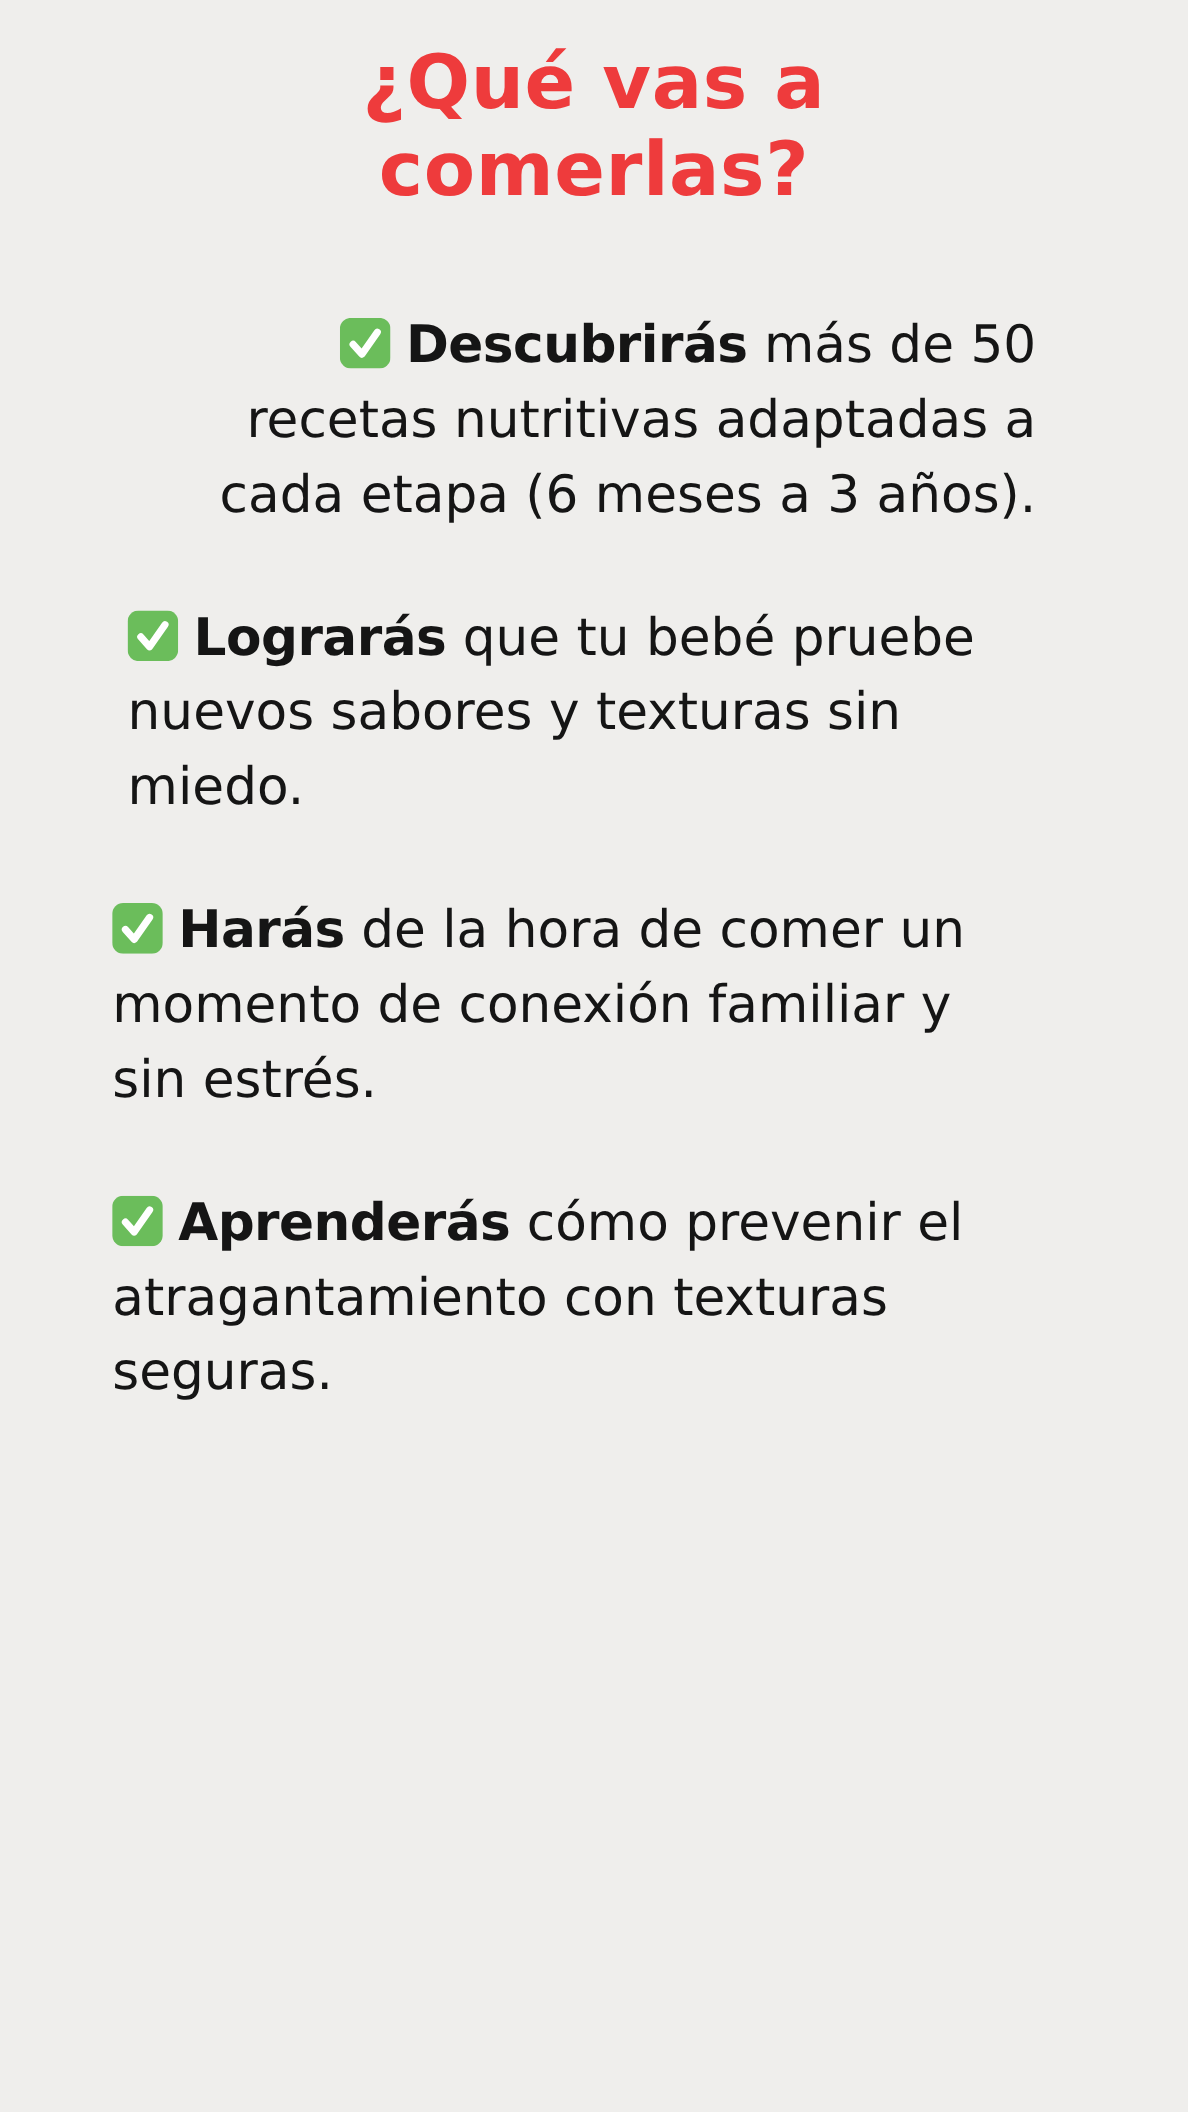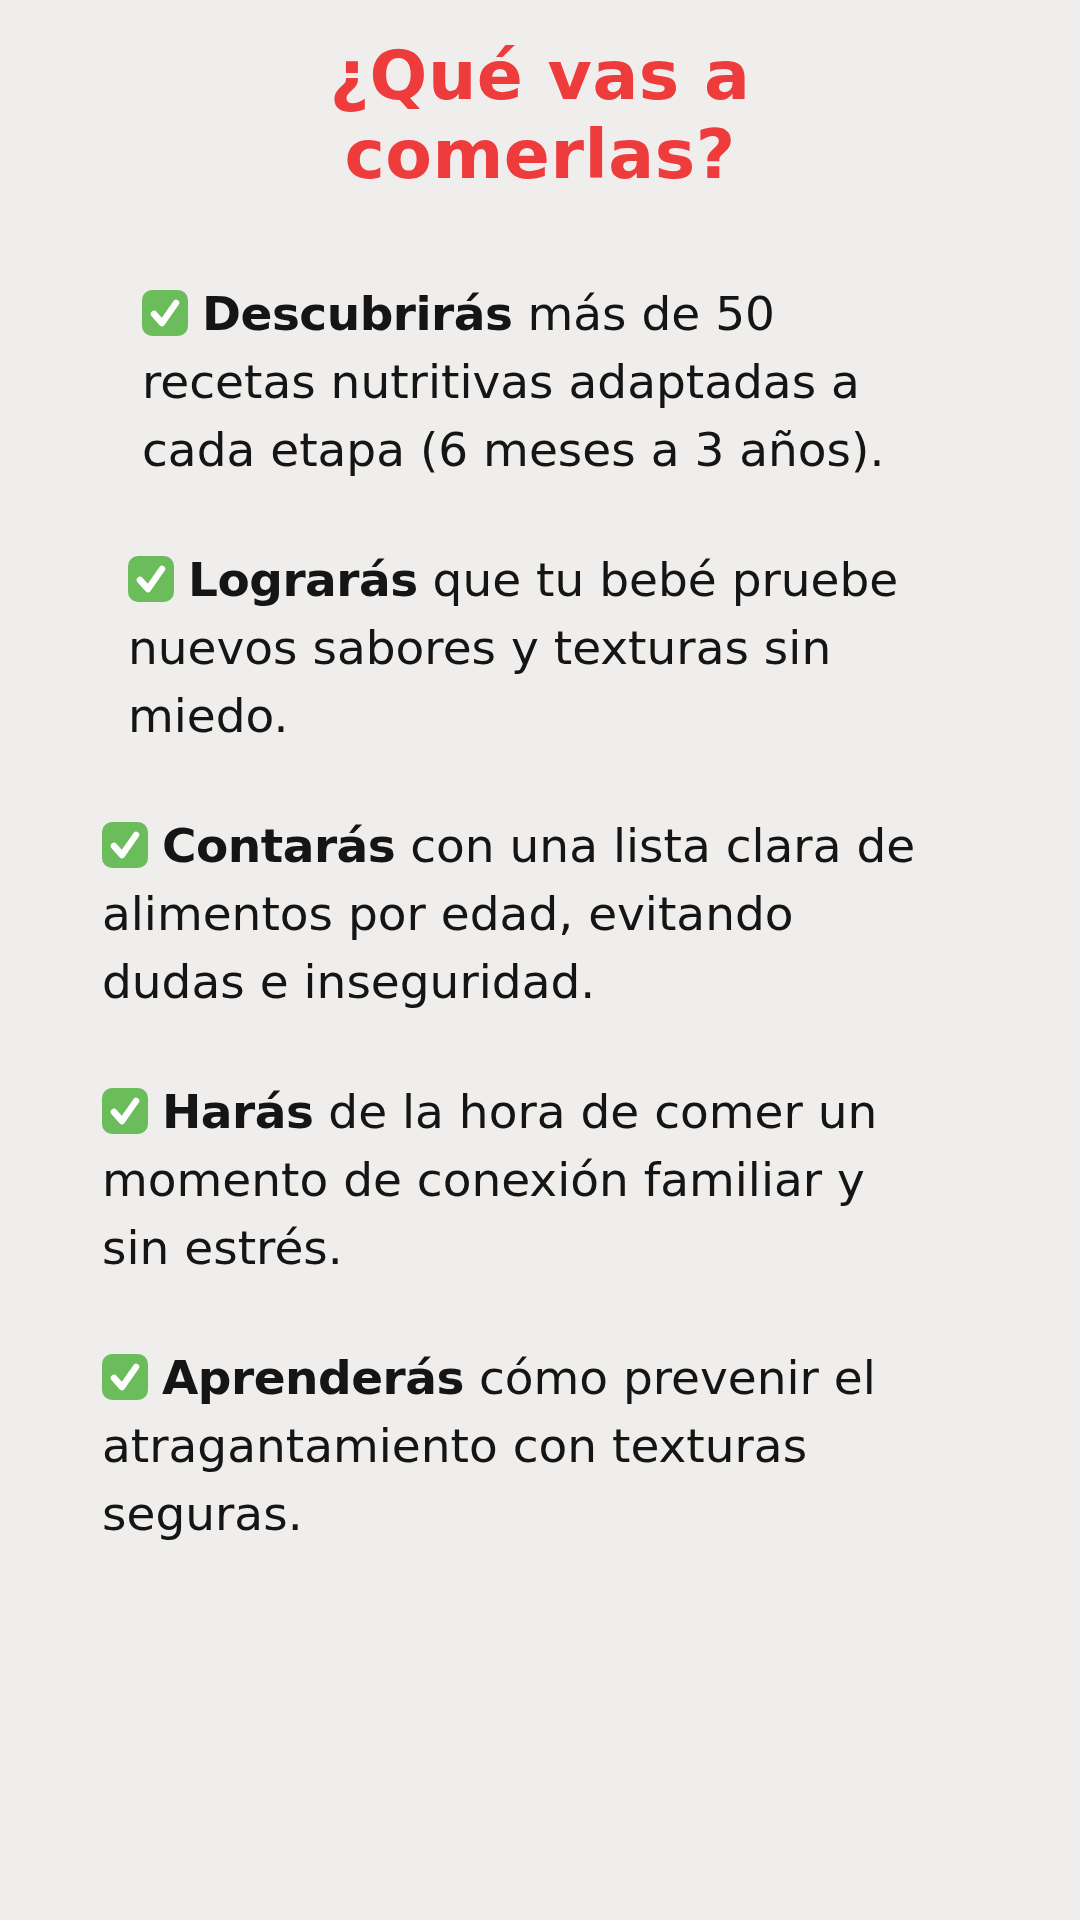--- a/index.html
+++ b/index.html
@@ -39,22 +39,22 @@
   }
   .benefits li {
     font-size: 47px;
     line-height: 68px;
     font-weight: 400;
     max-width: 845px;
     margin: 0 0 62px 0;
     color: #151515;
   }
   
-  .benefits li:nth-child(1) { margin-left: 40px; max-width: 800px; }
-  .benefits li:nth-child(2) { margin-left: 26px; max-width: 830px; }
+  .benefits li:nth-child(1) { margin-left: 40px; max-width: 800px; text-align: right; }
+  .benefits li:nth-child(2) { margin-left: 14px; max-width: 830px; }
   .benefits li b {
     font-weight: 700;
     letter-spacing: -0.5px;
   }
   .check {
     display: inline-block;
     width: 46px;
     height: 46px;
     margin-right: 14px;
     vertical-align: -6px;
@@ -88,24 +88,20 @@
     <li><span class="check"><svg viewBox="0 0 46 46">
             <rect width="46" height="46" rx="10"></rect>
             <path d="M12 24 L20 33 L34 13"></path>
           </svg></span><b>Descubrirás</b><span> más de 50 recetas nutritivas adaptadas a cada etapa (6 meses a 3 años).</span></li>
 
     <li><span class="check"><svg viewBox="0 0 46 46">
             <rect width="46" height="46" rx="10"></rect>
             <path d="M12 24 L20 33 L34 13"></path>
           </svg></span><b>Lograrás</b><span> que tu bebé pruebe nuevos sabores y texturas sin miedo.</span></li>
 
-    <li><span class="check"><svg viewBox="0 0 46 46">
-            <rect width="46" height="46" rx="10"></rect>
-            <path d="M12 24 L20 33 L34 13"></path>
-          </svg></span><b>Contarás</b><span> con una lista clara de alimentos por edad, evitando dudas e inseguridad.</span></li>
 
     <li><span class="check"><svg viewBox="0 0 46 46">
             <rect width="46" height="46" rx="10"></rect>
             <path d="M12 24 L20 33 L34 13"></path>
           </svg></span><b>Harás</b><span> de la hora de comer un momento de conexión familiar y sin estrés.</span></li>
 
     <li><span class="check"><svg viewBox="0 0 46 46">
             <rect width="46" height="46" rx="10"></rect>
             <path d="M12 24 L20 33 L34 13"></path>
           </svg></span><b>Aprenderás</b><span> cómo prevenir el atragantamiento con texturas seguras.</span></li>

